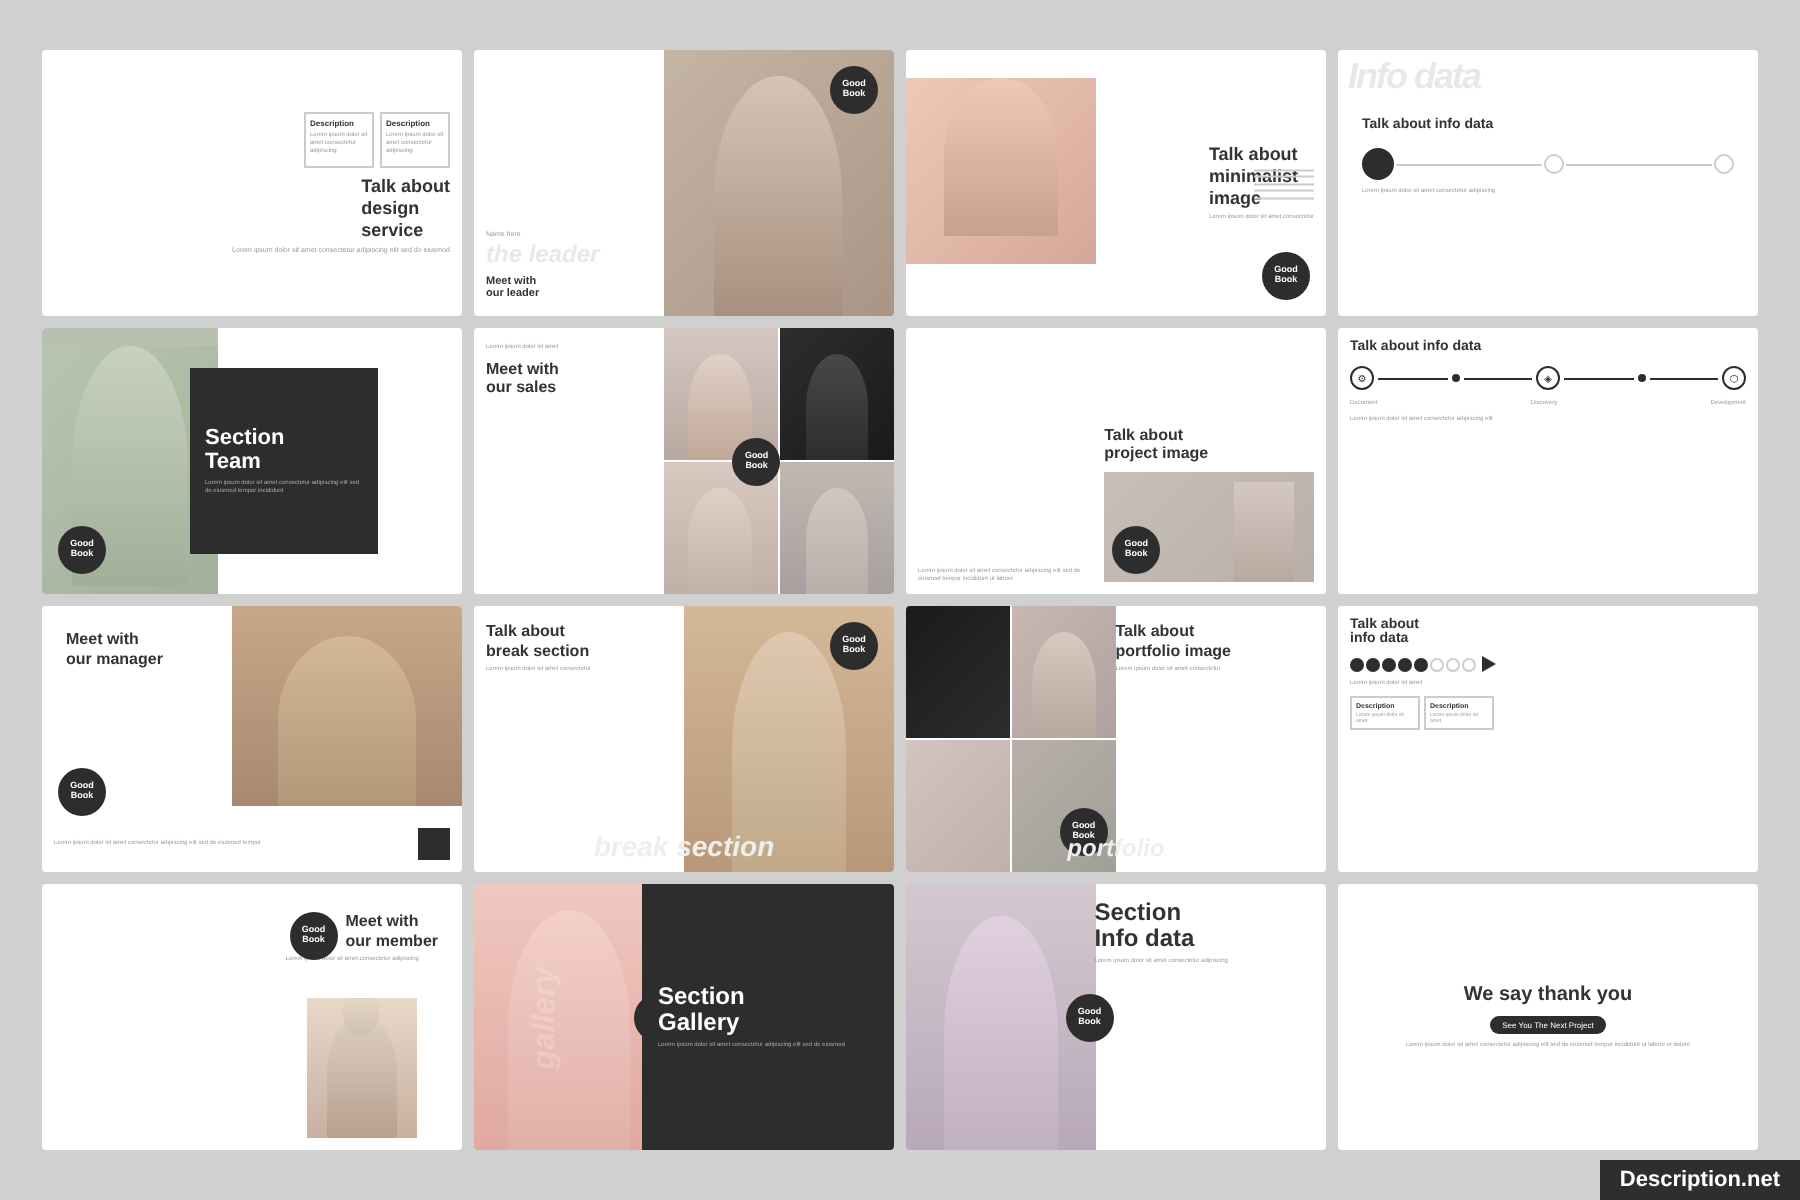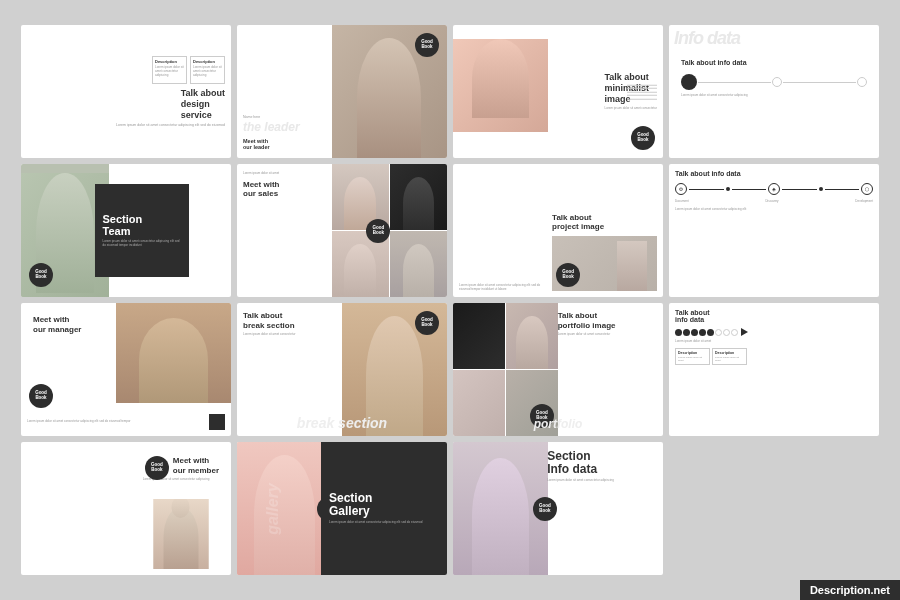--- a/index.html
+++ b/index.html
@@ -481,16 +481,21 @@
     <div class="logo-badge" style="top:50%;left:38%;transform:translateY(-50%);">
       <span>Good</span>
       <span>Book</span>
     </div>
     <div class="s15-content">
       <div style="font-size:12px;font-weight:bold;line-height:1.1;">Section<br>Info data</div>
       <div class="s15-text">Lorem ipsum dolor sit amet consectetur adipiscing</div>
     </div>
   </div>
 
+  <div class="slide s16">
+    <div class="s16-title">We say thank you</div>
+    <div class="s16-badge">See You The Next Project</div>
+    <div class="s16-text">Lorem ipsum dolor sit amet consectetur adipiscing elit sed do eiusmod tempor incididunt ut labore et dolore</div>
+  </div>
 
 </div>
 
 <div style="position:fixed;bottom:0;right:0;background:rgba(0,0,0,0.78);color:#fff;font-size:11px;font-weight:bold;padding:4px 10px;font-family:Arial,sans-serif;z-index:9999;">Description.net</div>
 
 </body></html>

